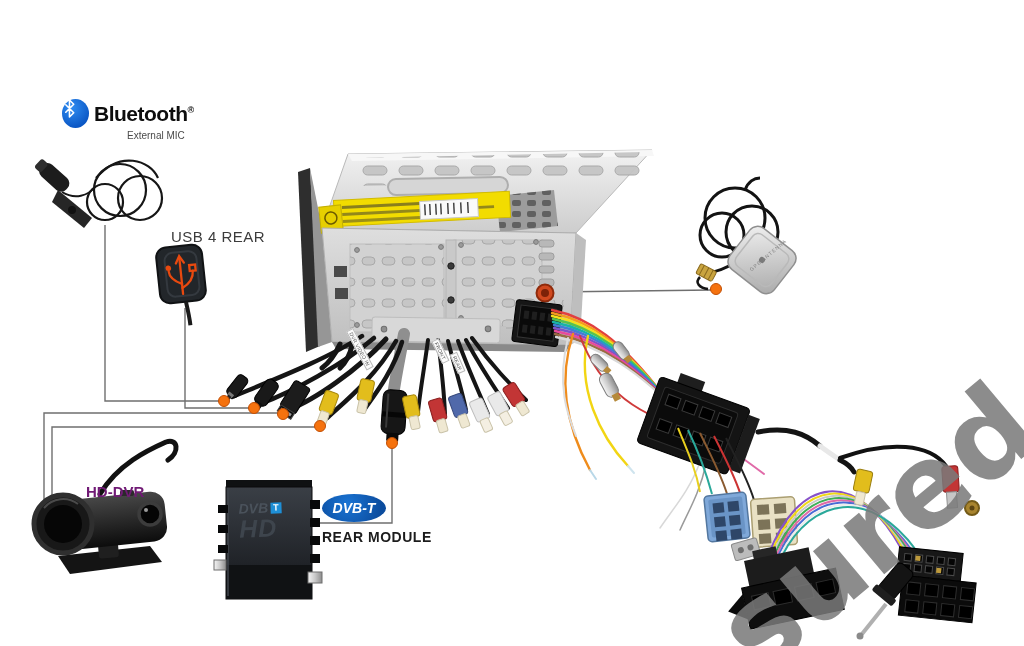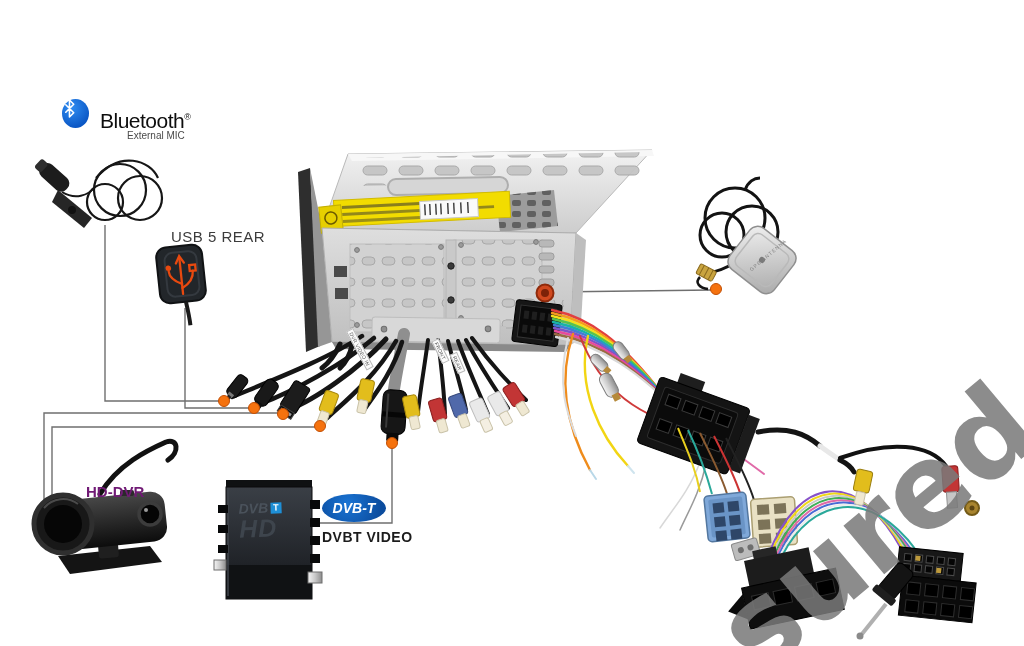--- a/index.html
+++ b/index.html
@@ -4,21 +4,21 @@
 <style>
   html,body{margin:0;padding:0;background:#fff;}
   .stage{position:relative;width:1024px;height:646px;background:#ffffff;overflow:hidden;
          font-family:"Liberation Sans", sans-serif;}
   .stage svg{position:absolute;left:0;top:0;z-index:1;}
   .lbl{position:absolute;z-index:3;white-space:nowrap;}
   .bt-row{left:62px;top:99px;display:flex;align-items:flex-start;gap:5px;}
   .bt-badge{width:27px;height:29px;border-radius:50%;
             background:radial-gradient(circle at 35% 30%, #2f8df2, #0a56c4 75%);
             display:flex;align-items:center;justify-content:center;}
-  .bt-name{font-size:21px;font-weight:normal;color:#0d0d0d;letter-spacing:-0.5px;line-height:37px;margin-left:6px;}
+  .bt-name{font-size:21px;font-weight:bold;color:#0d0d0d;letter-spacing:-0.5px;line-height:23px;}
   .bt-reg{font-size:9px;vertical-align:super;color:#0d0d0d;}
   .ext-mic{left:127px;top:130px;font-size:10px;color:#4a4a4a;}
   .usb-lbl{left:171px;top:228px;font-size:15px;color:#3c3c3c;letter-spacing:0.5px;}
   .dvr-lbl{left:86px;top:483px;font-size:15px;font-weight:bold;color:#701a75;}
   .dvbt-oval{left:322px;top:494px;width:64px;height:28px;border-radius:50%;
              background:radial-gradient(circle at 40% 35%, #1a74d4, #0b4c9e 80%);
              display:flex;align-items:center;justify-content:center;
              color:#fff;font-weight:bold;font-style:italic;font-size:14px;z-index:3;}
   .dvbt-mod{left:322px;top:529px;font-size:14px;font-weight:bold;color:#1c1c1c;letter-spacing:0.5px;}
   .mod-print{left:239px;top:501px;color:#4a525b;transform:rotate(-2deg);z-index:3;line-height:1;}
@@ -533,27 +533,27 @@
     <svg width="16" height="19" viewBox="0 0 10 18">
       <g stroke="#fff" stroke-width="1.5" fill="none" stroke-linejoin="round" stroke-linecap="round">
         <path d="M4.5,1 V17 M4.5,1 L8.5,5 L1,12.5 M4.5,17 L8.5,13 L1,5.5"></path>
       </g>
     </svg>
   </span>
   <span class="bt-name"><span>Bluetooth</span><sup class="bt-reg">®</sup></span>
 </div>
 
 <div class="lbl ext-mic">External MIC</div>
-<div class="lbl usb-lbl">USB 5 REAR</div>
+<div class="lbl usb-lbl">USB 4 REAR</div>
 <div class="lbl dvr-lbl">HD-DVR</div>
 
 <div class="dvbt-oval lbl">
   <span>DVB-T</span>
 </div>
-<div class="lbl dvbt-mod">DVBT VIDEO</div>
+<div class="lbl dvbt-mod">REAR MODULE</div>
 
 <div class="lbl mod-print">
   <div class="mod-line1">
     <span>DVB</span>
     <span class="mod-t">T</span>
   </div>
   <div class="mod-line2">HD</div>
 </div>
 
 <div class="lbl gps-txt">GPS ANTENNA</div>

